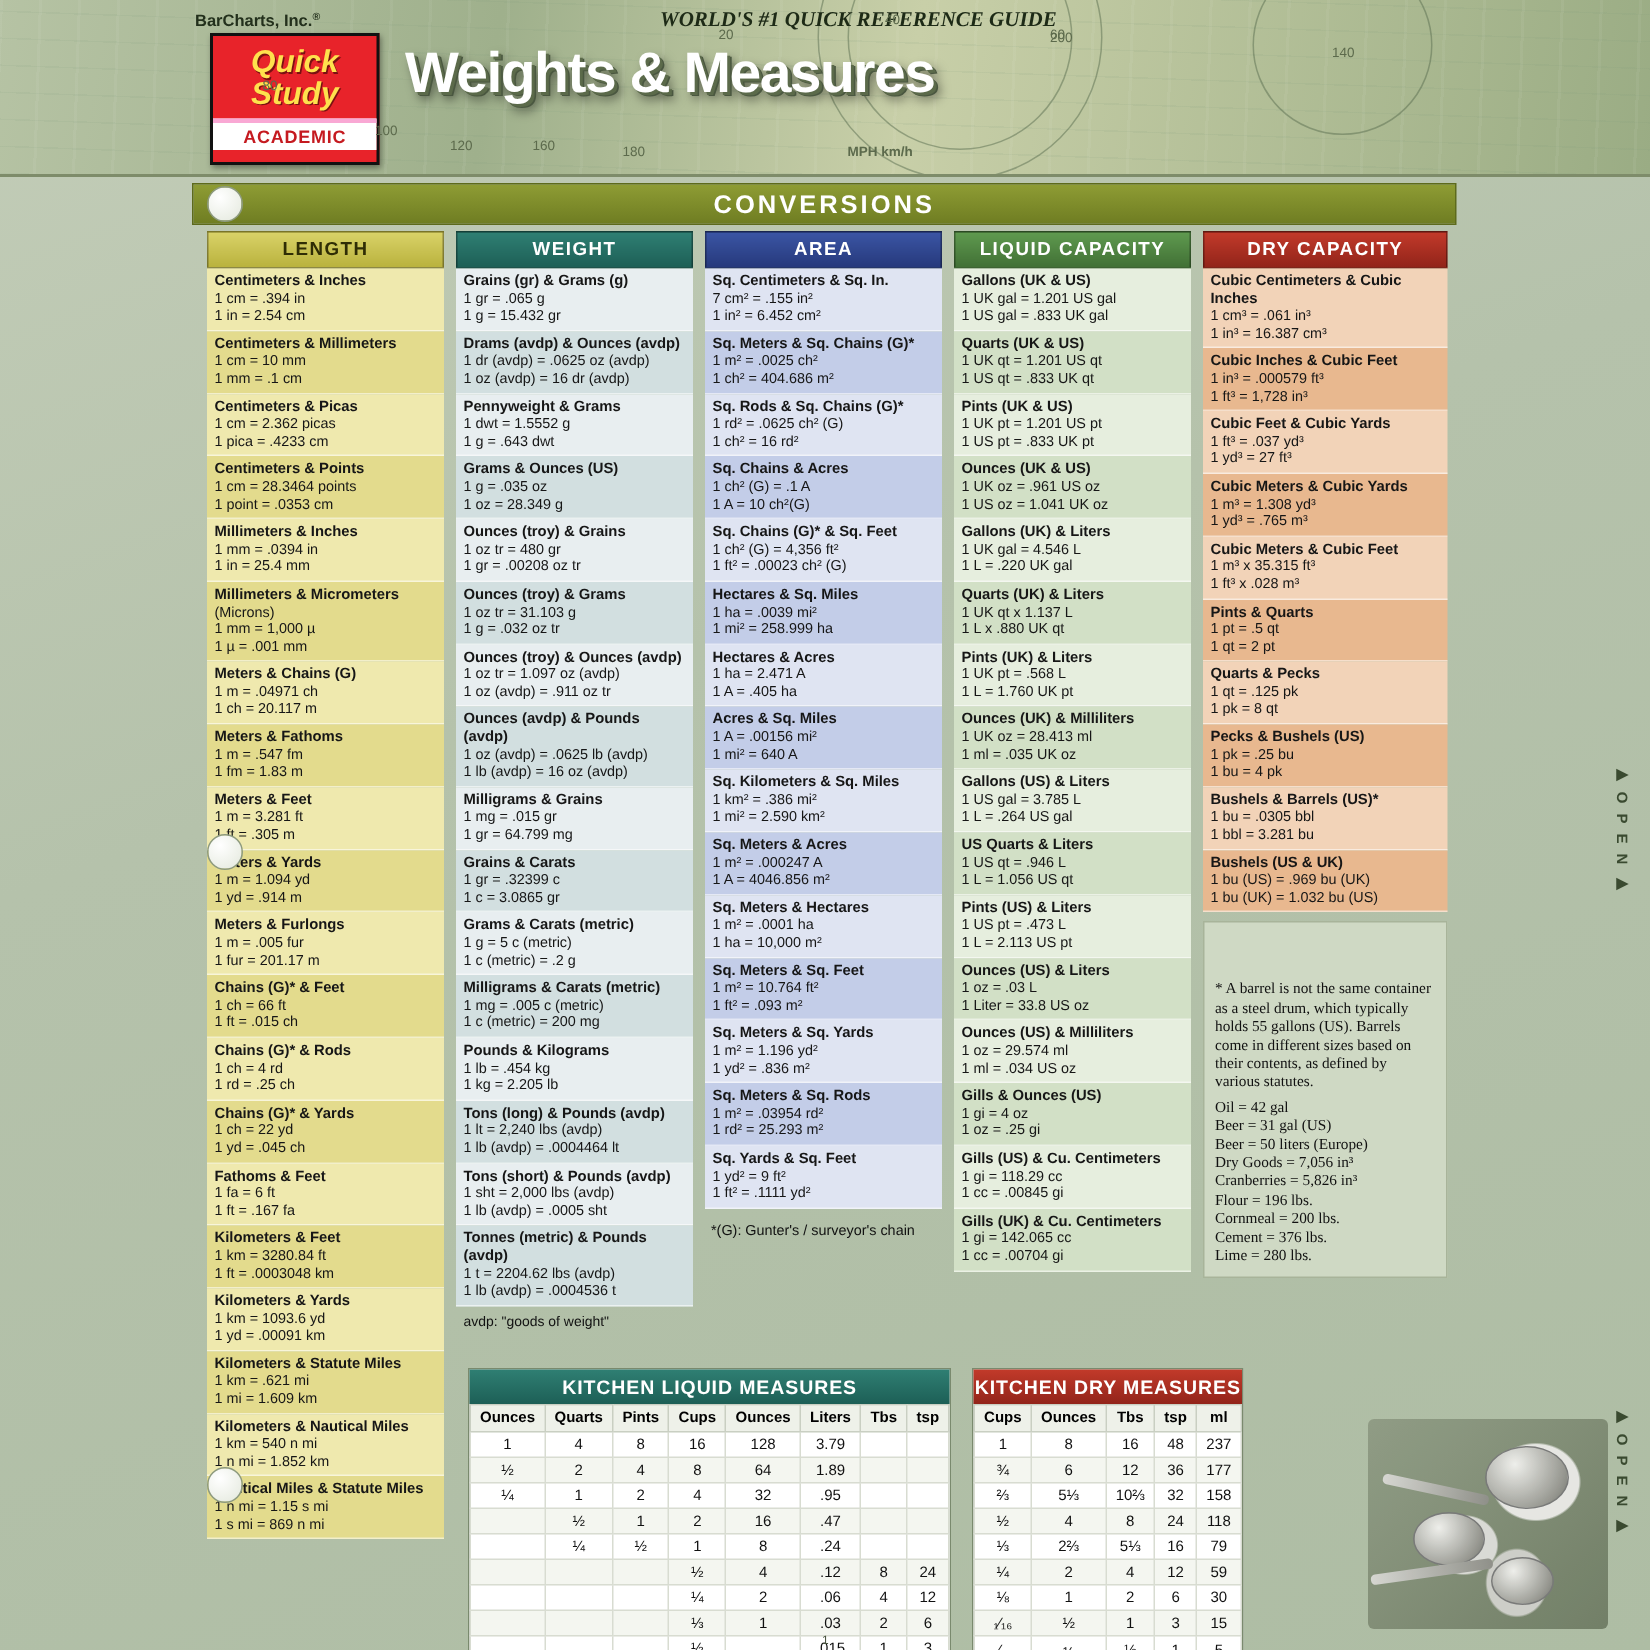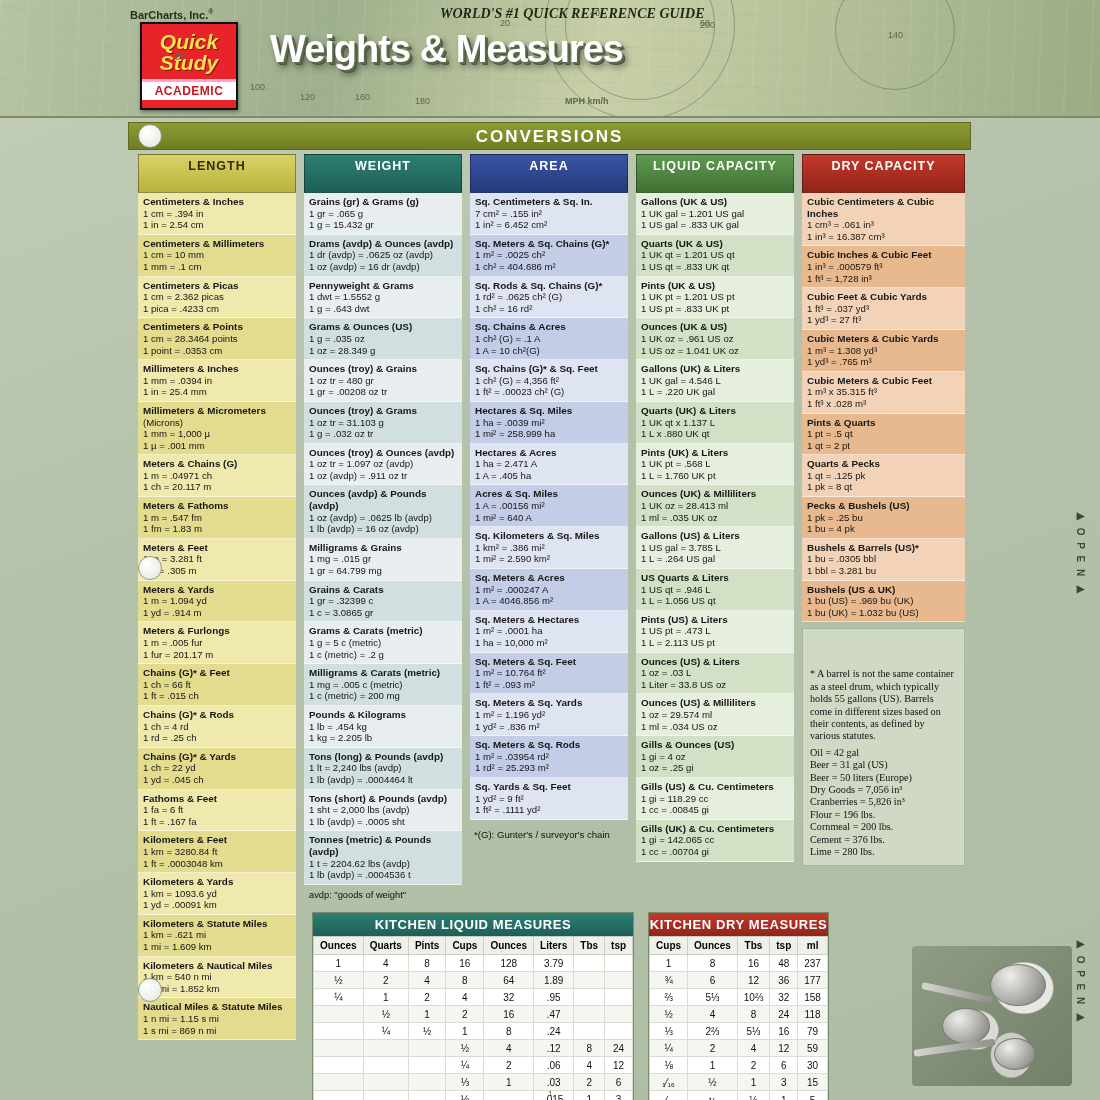--- a/index.html
+++ b/index.html
@@ -35,21 +35,21 @@
     position:absolute; border:1px solid rgba(90,110,80,.5); border-radius:50%;
   }
   .barcharts {
     position: absolute; left: 130px; top: 8px;
     font-size: 11px; font-weight: bold; color: #23301c;
     font-family: "Liberation Sans", sans-serif;
   }
   .barcharts sup { font-size: 7px; }
   .qs-logo {
     position: absolute; left: 140px; top: 22px;
-    width: 98px; height: 88px;
+    width: 113px; height: 88px;
     background: #e8232a;
     border: 2px solid #111;
     text-align: center;
     box-shadow: 1px 2px 4px rgba(0,0,0,.4);
   }
   .qs-logo .qs-top {
     font-family: "Liberation Sans", sans-serif;
     color: #ffe14d; font-weight: bold; font-size: 21px;
     line-height: 21px; padding-top: 7px;
     text-shadow: 1px 1px 0 #7a1111;
@@ -114,21 +114,21 @@
     width: 828px;
     display: flex; gap: 8px;
   }
   .col { width: 158px; }
   .col.wide { width: 163px; }
   .col-head {
     text-align: center;
     font-family: "Liberation Sans", sans-serif;
     font-weight: bold; font-size: 12.5px;
     letter-spacing: 1px;
-    padding: 4px 0 19px;
+    padding: 4px 0 5px;
     color: #fff;
     border: 1px solid rgba(0,0,0,.35);
   }
   .col-head.length { background: linear-gradient(180deg,#d9d268,#b9b23d); color:#2f2d05;}
   .col-head.weight { background: linear-gradient(180deg,#2f7f73,#1d5f56);}
   .col-head.area   { background: linear-gradient(180deg,#3b55a4,#26397c);}
   .col-head.liquid { background: linear-gradient(180deg,#5f9a4f,#417035);}
   .col-head.dry    { background: linear-gradient(180deg,#c23a2a,#92241a);}
 
   .entry {
@@ -256,21 +256,21 @@
       <div class="qs-top">
         <div>Quick</div>
         <div>Study</div>
       </div>
       <div class="qs-acad">ACADEMIC</div>
     </div>
 
     <div class="worlds">WORLD'S #1 QUICK REFERENCE GUIDE</div>
     <div class="main-title">Weights &amp; Measures</div>
 
-    <div class="speedo-tick" style="left:500px;top:18px;">20</div>
+    <div class="speedo-tick" style="left:479px;top:18px;">20</div>
     <div class="speedo-tick" style="left:590px;top:8px;">40</div>
     <div class="speedo-tick" style="left:700px;top:18px;">60</div>
     <div class="speedo-tick" style="left:175px;top:52px;">80</div>
     <div class="speedo-tick" style="left:250px;top:82px;">100</div>
     <div class="speedo-tick" style="left:300px;top:92px;">120</div>
     <div class="speedo-tick" style="left:888px;top:30px;">140</div>
     <div class="speedo-tick" style="left:355px;top:92px;">160</div>
     <div class="speedo-tick" style="left:415px;top:96px;">180</div>
     <div class="speedo-tick" style="left:700px;top:20px;">200</div>
     <div class="speedo-tick" style="left:565px;top:96px;font-weight:bold;">MPH  km/h</div>

